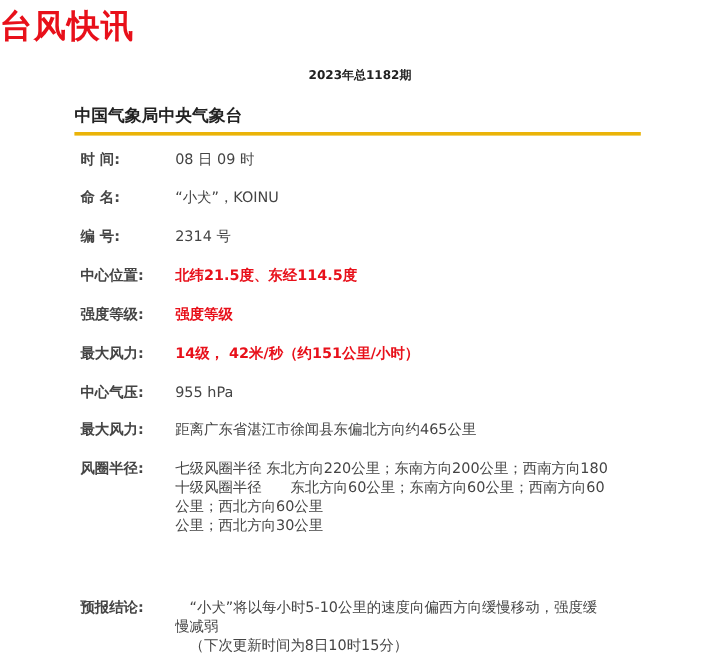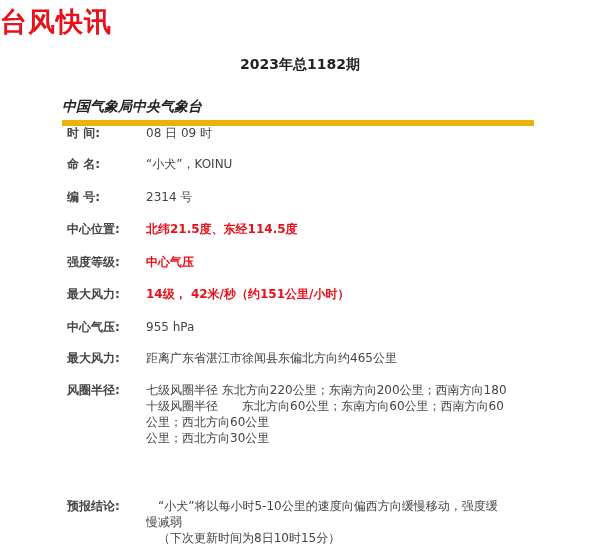--- a/index.html
+++ b/index.html
@@ -1,23 +1,23 @@
 <!DOCTYPE html>
 <html><head>
 <meta charset="utf-8">
 <style>
   html, body { margin:0; padding:0; background:#ffffff; }
   body { width:600px; height:546px; overflow:hidden; position:relative;
          font-family:"DejaVu Sans","Liberation Sans",sans-serif; color:#333333; }
   .title { position:absolute; top:4px; left:0; width:600px; text-align:left;
            font-size:27px; font-weight:bold; color:#e8101a; letter-spacing:1px; }
   .issue { position:absolute; top:56px; left:0; width:600px; text-align:center;
-           font-size:14px; font-weight:bold; color:#222; }
-  .header-row { position:absolute; top:98px; left:62px; width:472px; height:22px;
-                border-bottom:6px solid #eab308;font-style:italic; }
+           font-size:10px; font-weight:bold; color:#222; }
+  .header-row { position:absolute; top:88px; left:62px; width:472px; height:22px;
+                border-bottom:3px solid #eab308; }
   .agency { position:absolute; left:0; top:0; font-size:14px; font-weight:bold; color:#222; }
   .issued { position:absolute; right:8px; top:0; font-size:14px; font-weight:bold; color:#222; }
   .row { position:absolute; left:67px; width:480px; font-size:12px; line-height:16px; }
   .label { position:absolute; left:0; top:0; width:78px; font-weight:bold; color:#444;
            letter-spacing:0; white-space:nowrap; }
   .value { position:absolute; left:79px; top:0; width:395px; color:#444; }
   .value.red { color:#e8101a; font-weight:bold; }
   .radius-line { display:block; }
 </style>
 </head>
@@ -45,21 +45,21 @@
   <span class="value">2314 号</span>
 </div>
 
 <div class="row" style="top:221px;">
   <span class="label">中心位置:</span>
   <span class="value red">北纬21.5度、东经114.5度</span>
 </div>
 
 <div class="row" style="top:254px;">
   <span class="label">强度等级:</span>
-  <span class="value red">中心气压</span>
+  <span class="value red">强度等级</span>
 </div>
 
 <div class="row" style="top:286px;">
   <span class="label">最大风力:</span>
   <span class="value red">14级， 42米/秒（约151公里/小时）</span>
 </div>
 
 <div class="row" style="top:319px;">
   <span class="label">中心气压:</span>
   <span class="value">955 hPa</span>

